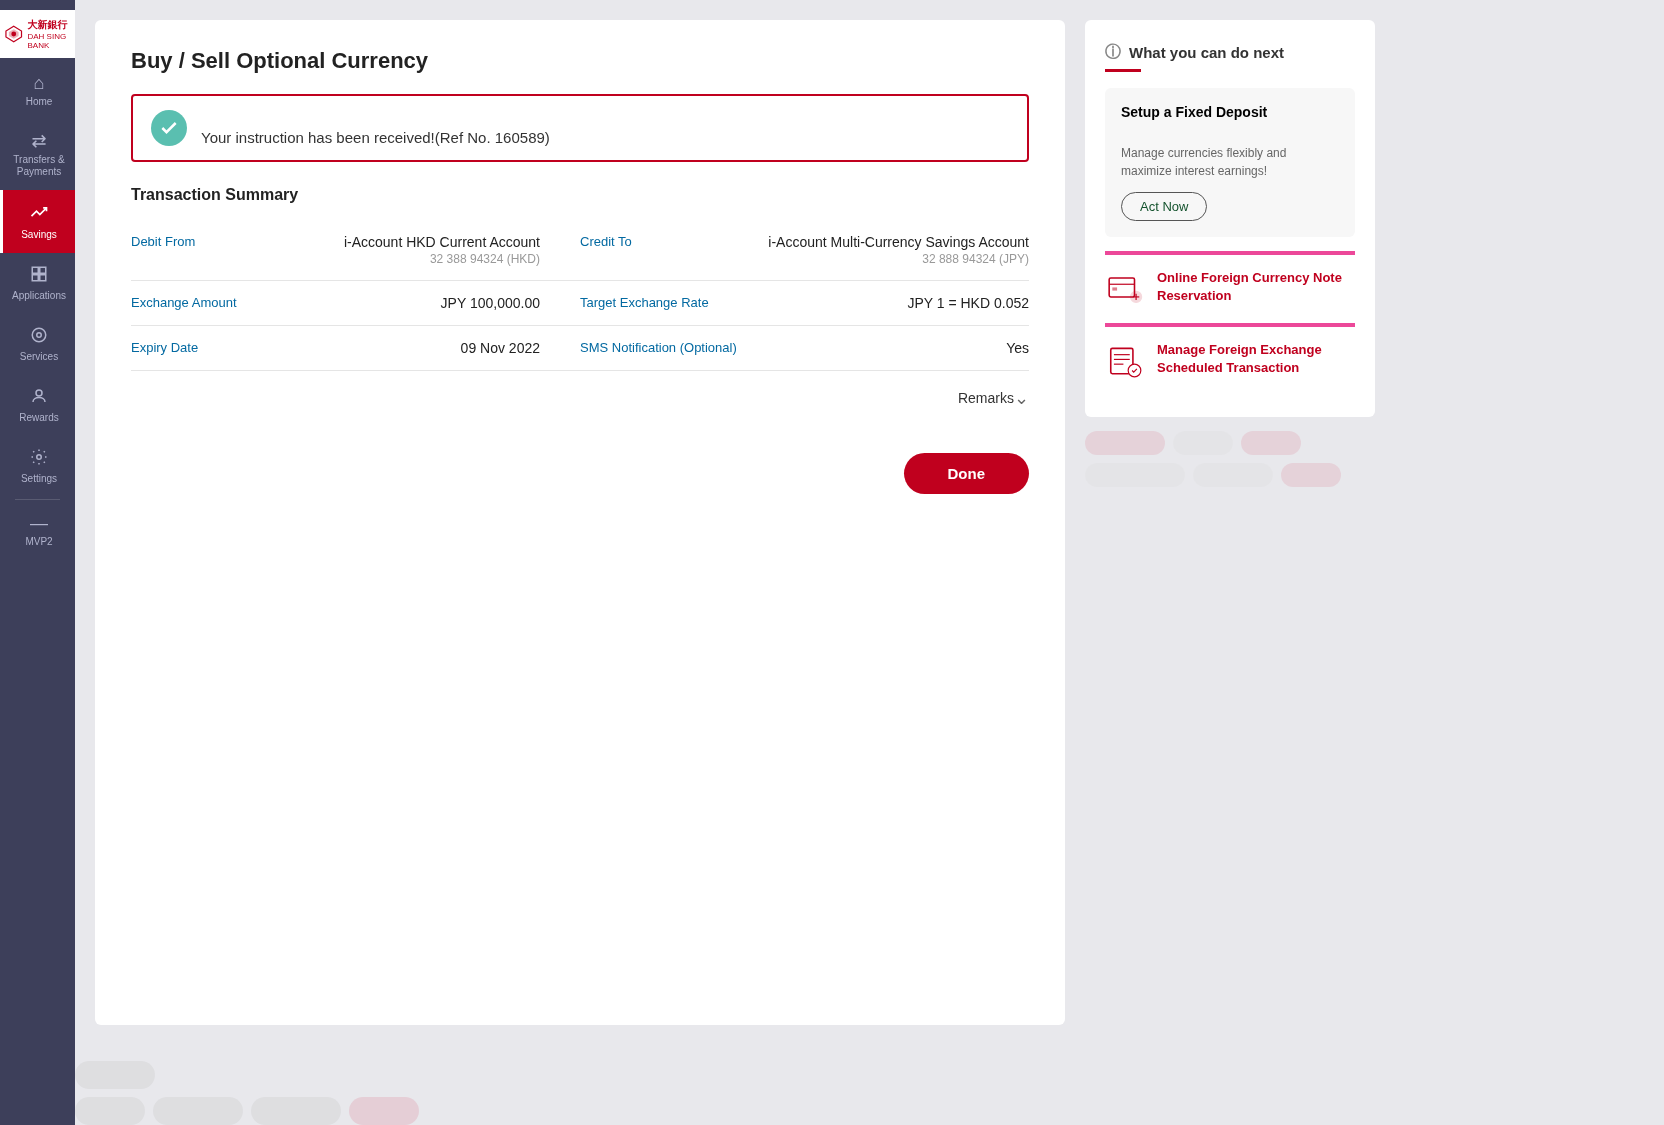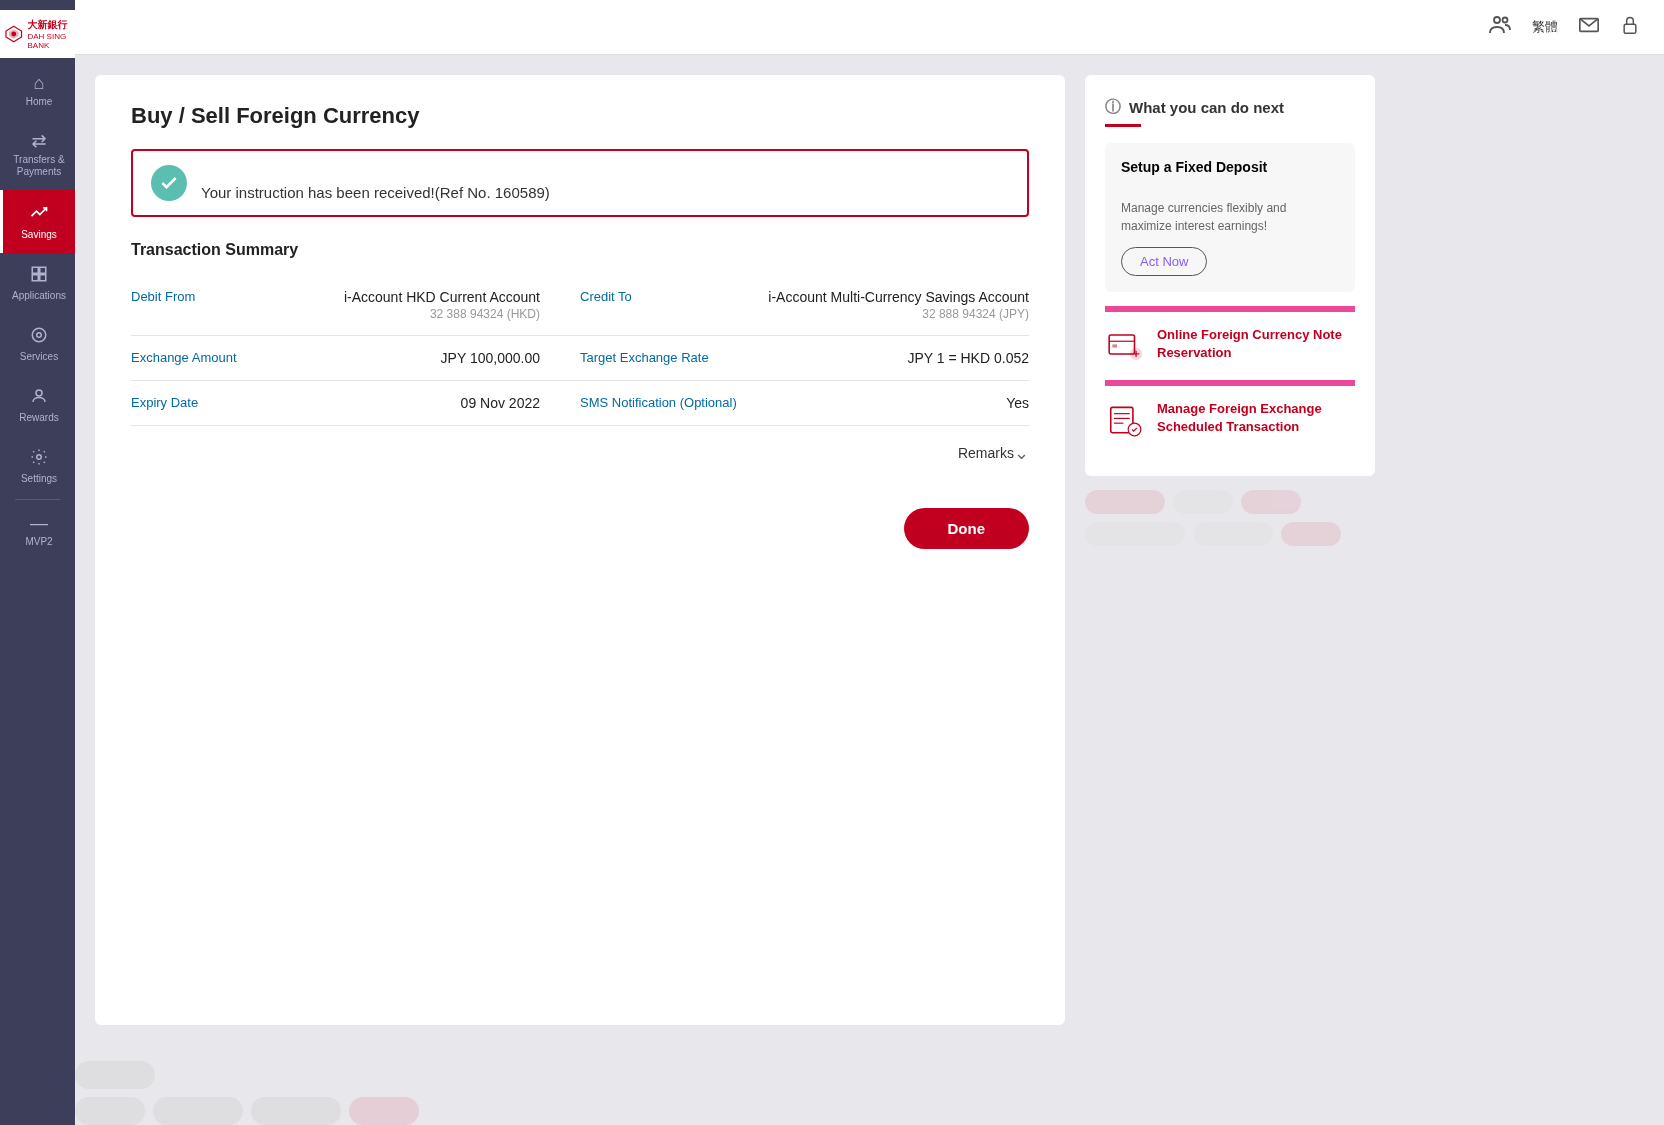--- a/index.html
+++ b/index.html
@@ -298,28 +298,28 @@
       margin-bottom: 12px;
       line-height: 1.5;
     }
     .act-now-btn {
       background: transparent;
       border: 1.5px solid #555;
       border-radius: 50px;
       padding: 6px 18px;
       font-size: 13px;
       cursor: pointer;
-      color: #8b5cf6;
+      color: #14532d;
     }
     .action-link-item {
       display: flex;
       align-items: flex-start;
       gap: 12px;
       padding: 14px 0;
-      border-top: 6px solid #ec4899;
+      border-top: 4px solid #ec4899;
       cursor: pointer;
     }
     .action-link-icon {
       width: 40px;
       height: 40px;
       flex-shrink: 0;
       display: flex;
       align-items: center;
       justify-content: center;
     }
@@ -448,48 +448,25 @@
   <div class="sidebar-divider"></div>
 
   <div class="sidebar-item">
     <span class="icon">—</span>
     <span class="label">MVP2</span>
   </div>
 </div>
 
 <div class="main-area">
 
-  <div class="top-header">
-    <span class="header-icon">
-      <svg width="24" height="24" viewBox="0 0 24 24" fill="none" stroke="#555" stroke-width="1.8">
-        <circle cx="9" cy="7" r="3"></circle>
-        <path d="M2,20 C2,16 5,14 9,14 C13,14 16,16 16,20"></path>
-        <circle cx="17" cy="7" r="2.5"></circle>
-        <path d="M17,12 C20,12 22,14 22,17"></path>
-      </svg>
-    </span>
-    <span class="header-lang">繁體</span>
-    <span class="header-icon">
-      <svg width="22" height="22" viewBox="0 0 24 24" fill="none" stroke="#555" stroke-width="1.8">
-        <rect x="2" y="5" width="20" height="14" rx="1"></rect>
-        <polyline points="2,5 12,13 22,5"></polyline>
-      </svg>
-    </span>
-    <span class="header-icon">
-      <svg width="20" height="22" viewBox="0 0 24 24" fill="none" stroke="#555" stroke-width="1.8">
-        <rect x="5" y="11" width="14" height="11" rx="2"></rect>
-        <path d="M8,11 V7 a4,4 0 0,1 8,0 v4"></path>
-      </svg>
-    </span>
-  </div>
 
   <div class="content-area">
 
     <div class="main-card">
-      <div class="page-title">Buy / Sell Foreign Currency</div>
+      <div class="page-title">Buy / Sell Optional Currency</div>
 
 
       <div class="success-box">
         <div class="success-icon">
           <svg viewBox="0 0 24 24" fill="none" stroke="#fff" stroke-width="3">
             <polyline points="4,12 9,17 20,6"></polyline>
           </svg>
         </div>
         <span class="success-text">Your instruction has been received!(Ref No. 160589)</span>
       </div>

